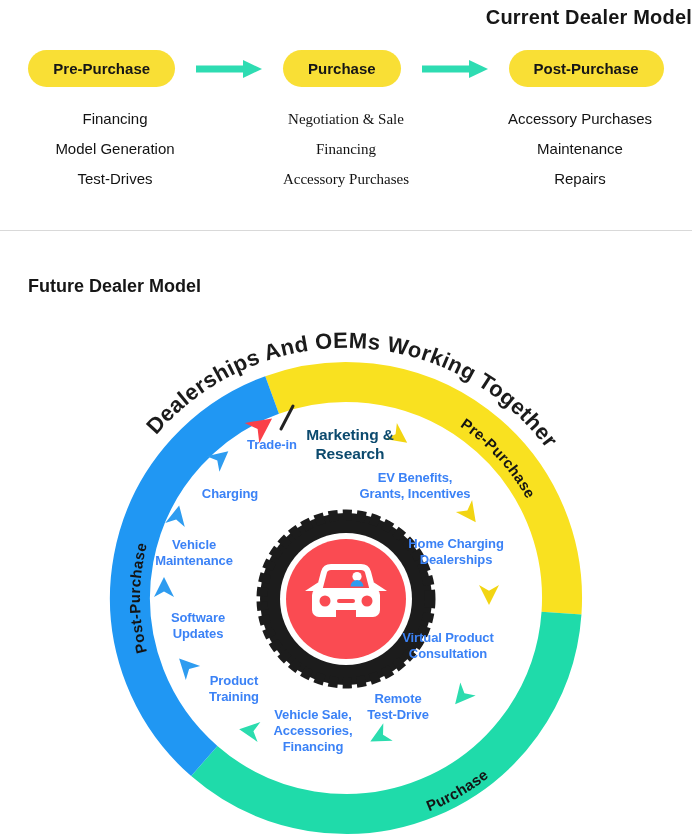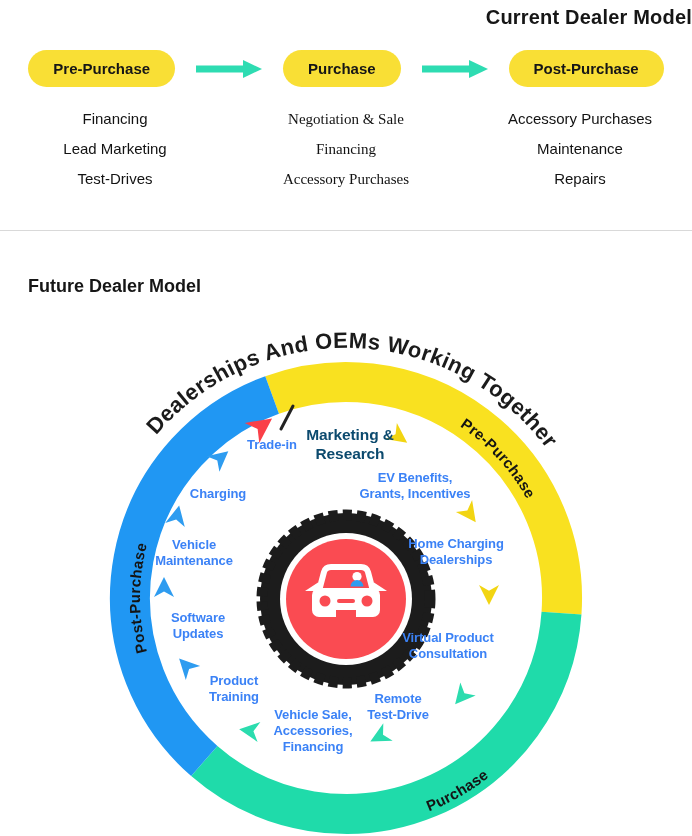--- a/index.html
+++ b/index.html
@@ -60,21 +60,21 @@
     <svg class="flow-arrow" width="66" height="18" viewBox="0 0 66 18">
       <rect x="0" y="5.5" width="49" height="7" fill="#2EDCB2"></rect>
       <polygon points="47,0 66,9 47,18" fill="#2EDCB2"></polygon>
     </svg>
     <div class="pill">Post-Purchase</div>
   </div>
 
   <div class="cols">
     <div class="col col1">
       <div class="item">Financing</div>
-      <div class="item">Lead Marketing</div>
+      <div class="item">Model Generation</div>
       <div class="item">Test-Drives</div>
     </div>
     <div class="col col2">
       <div class="item">Negotiation &amp; Sale</div>
       <div class="item">Financing</div>
       <div class="item">Accessory Purchases</div>
     </div>
     <div class="col col3">
       <div class="item">Accessory Purchases</div>
       <div class="item">Maintenance</div>
@@ -159,16 +159,16 @@
 Test-Drive</div>
   <div class="step-label" style="left:313px;top:731px">Vehicle Sale,
 Accessories,
 Financing</div>
   <div class="step-label" style="left:234px;top:689px">Product
 Training</div>
   <div class="step-label" style="left:198px;top:626px">Software
 Updates</div>
   <div class="step-label" style="left:194px;top:553px">Vehicle
 Maintenance</div>
-  <div class="step-label" style="left:218px;top:494px">Charging</div>
+  <div class="step-label" style="left:230px;top:494px">Charging</div>
   <div class="step-label" style="left:272px;top:445px">Trade-in</div>
 
 </div>
 
 </body></html>

